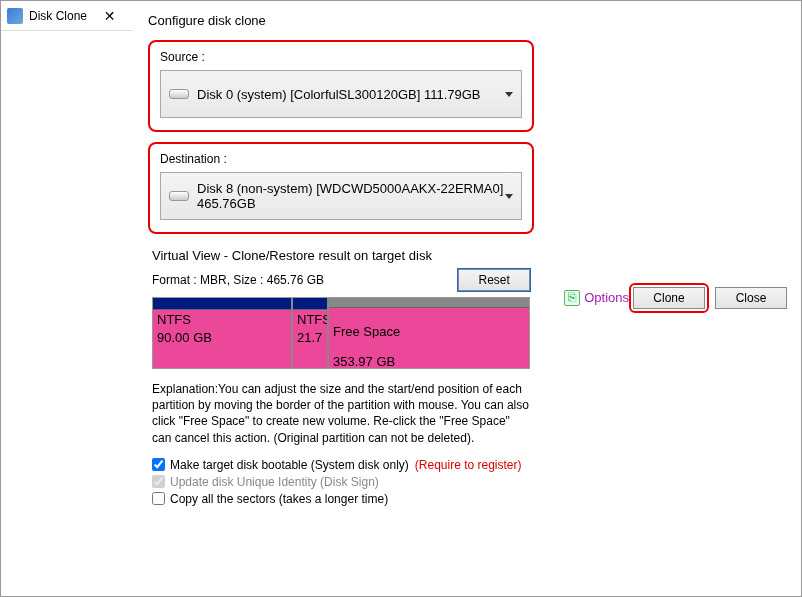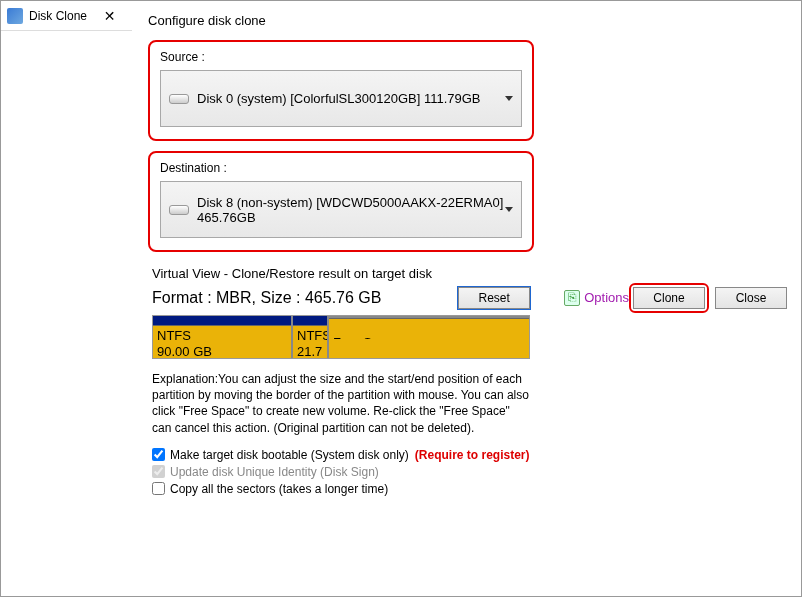--- a/index.html
+++ b/index.html
@@ -46,21 +46,21 @@
   }
   .subtitle { font-size: 13px; margin-bottom: 12px; }
   .redbox {
     border: 2px solid #e60000;
     border-radius: 8px;
     padding: 8px 10px 12px 10px;
     margin-bottom: 10px;
   }
   .grouplabel { font-size: 12px; margin-bottom: 6px; }
   .combo {
-    height: 57px;
+    height: 48px;
     background: linear-gradient(#f4f4f4,#e8e8e8);
     border: 1px solid #a8a8a8;
     display: flex;
     align-items: center;
     padding: 0 8px;
     cursor: pointer;
     position: relative;
   }
   .disk-icon {
     width: 20px; height: 10px;
@@ -76,39 +76,39 @@
     border-right: 4px solid transparent;
     border-top: 5px solid #333;
   }
   .section-title { font-size: 13px; margin: 4px 4px 6px 4px; }
   .section-title b { font-weight: 400; }
   .format-row {
     display: flex;
     align-items: center;
     margin: 0 4px 6px 4px;
   }
-  .format-row .ftext { flex: 1; font-size: 16px; }
+  .format-row .ftext { flex: 1; font-size: 12px; }
   .btn {
     min-width: 72px;
     height: 22px;
     border: 1px solid #888;
     background: linear-gradient(#f4f4f4,#e4e4e4);
     font-size: 12px;
     cursor: pointer;
     padding: 0 10px;
   }
   .reset-highlight {
     outline: 1px solid #1e66d0;
     outline-offset: 0;
   }
   .partmap {
     border: 1px solid #999;
     margin: 0 4px 12px 4px;
-    height: 44px;
-    background: #eab308;
+    height: 72px;
+    background: #ec4899;
   }
   .partmap-row {
     display: flex;
     height: 100%;
   }
   .part {
     display: flex;
     flex-direction: column;
     border-right: 2px solid #888;
   }
@@ -124,21 +124,21 @@
   }
   .checks { margin: 0 4px 4px 4px; }
   .checkrow {
     display: flex;
     align-items: center;
     font-size: 12px;
     margin-bottom: 3px;
   }
   .checkrow input { margin: 0 5px 0 0; width: 13px; height: 13px; }
   .checkrow.disabled { color: #888; }
-  .req { color: #d00; margin-left: 6px; font-weight: bold; }
+  .req { color: #d00; margin-left: 6px; }
   .footer {
     display: flex;
     align-items: center;
     padding: 10px 14px 12px 14px;
   }
   .options-icon {
     width: 16px; height: 16px;
     border: 1px solid #6a6;
     background: #dfe;
     border-radius: 2px;

